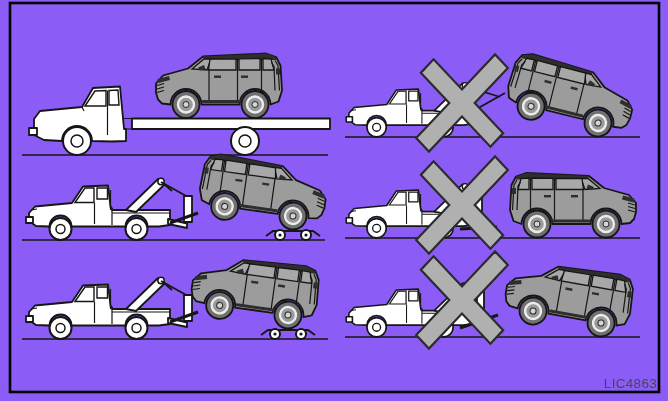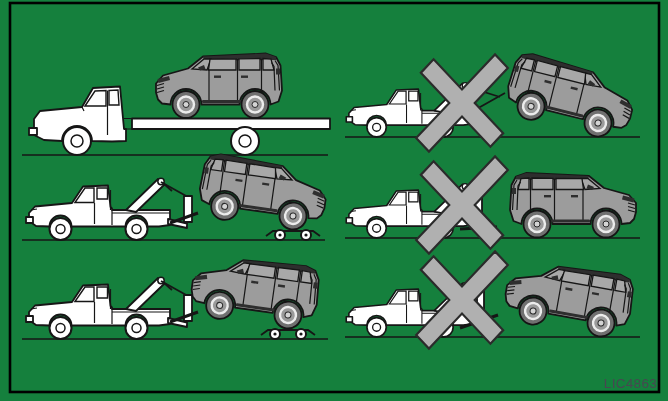--- a/index.html
+++ b/index.html
@@ -1,16 +1,16 @@
 <!DOCTYPE html>
 <html><head>
 <meta charset="utf-8">
 <style>
   html,body{margin:0;padding:0;background:#ffffff;}
-  .stage{position:relative;width:668px;height:401px;background:#15803d;overflow:hidden;
+  .stage{position:relative;width:668px;height:401px;background:#8b5cf6;overflow:hidden;
          font-family:"Liberation Sans",sans-serif;}
   svg{position:absolute;left:0;top:0;}
   
   .ol{stroke:#161616;stroke-width:1.8;stroke-linejoin:round;}
   .win{fill:#a8a8a8;stroke:#161616;stroke-width:1.3;}
   .ln{fill:none;stroke:#161616;stroke-width:1.2;}
   .dk{fill:#2e2e2e;stroke:none;}
   .tire{fill:#707070;stroke:#141414;stroke-width:1.8;}
   .rim{fill:#9a9a9a;stroke:#ececec;stroke-width:2.4;}
   .hub{fill:#d4d4d4;stroke:#2a2a2a;stroke-width:1;}

